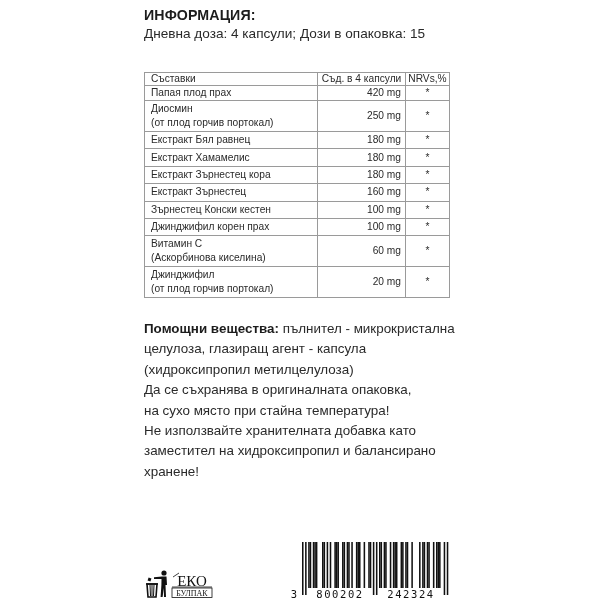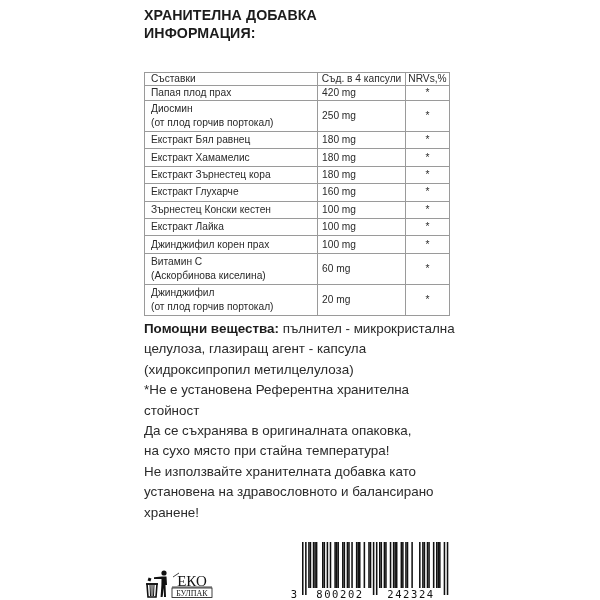--- a/index.html
+++ b/index.html
@@ -13,21 +13,21 @@
   table.comp {
     position: absolute; left: 144px; top: 72px; width: 306px;
     border-collapse: collapse; font-size: 10.2px; color: #2a2a2a; border-radius: 20px;
   }
   table.comp td, table.comp th {
     border: 1px solid #9a9a9a; padding: 0 4px; font-weight: normal; vertical-align: middle;
   }
   table.comp th { height: 13px; text-align: left; line-height: 12px; }
   table.comp td { line-height: 14px; }
   table.comp .c1 { width: 174px; text-align: left; padding-left: 6px; }
-  table.comp .c2 { width: 88px; text-align: left; }
+  table.comp .c2 { width: 88px; text-align: right; }
   table.comp .c3 { width: 44px; text-align: center; }
   table.comp th.c2 { text-align: center; padding: 0 2px; white-space: nowrap; }
   table.comp th.c3 { padding: 0 1px; white-space: nowrap; margin-top: 40px; }
   tr.r1 td { height: 14px; }
   tr.r2 td { height: 31px; }
   tr.rs td { height: 17.4px; }
   tr.rv td { height: 31px; }
   .sub { display: block; }
 
   .notes {
@@ -39,22 +39,22 @@
 
   .icons { position: absolute; left: 145px; top: 570px; height: 28px; display: flex; align-items: flex-end; }
   .eko { width: 42px; height: 27px; position: relative; }
 
   .barcode { position: absolute; left: 290px; top: 541px; width: 162px; height: 58px; }
 </style>
 </head>
 <body>
 
 <div class="label">
-  <div class="title">ХРАНИТЕЛНА ДОБАВКА</div>
   <div class="title">ИНФОРМАЦИЯ:</div>
+  <div class="subtitle">Дневна доза: 4 капсули; Дози в опаковка: 15</div>
 </div>
 
 <table class="comp">
   <thead>
     <tr>
       <th class="c1">Съставки</th>
       <th class="c2">Съд. в 4 капсули</th>
       <th class="c3">NRVs,%</th>
     </tr>
   </thead>
@@ -81,31 +81,26 @@
       <td class="c1">Екстракт Хамамелис</td>
       <td class="c2">180 mg</td>
       <td class="c3">*</td>
     </tr>
     <tr class="rs">
       <td class="c1">Екстракт Зърнестец кора</td>
       <td class="c2">180 mg</td>
       <td class="c3">*</td>
     </tr>
     <tr class="rs">
-      <td class="c1">Екстракт Глухарче</td>
+      <td class="c1">Екстракт Зърнестец</td>
       <td class="c2">160 mg</td>
       <td class="c3">*</td>
     </tr>
     <tr class="rs">
       <td class="c1">Зърнестец Конски кестен</td>
-      <td class="c2">100 mg</td>
-      <td class="c3">*</td>
-    </tr>
-    <tr class="rs">
-      <td class="c1">Екстракт Лайка</td>
       <td class="c2">100 mg</td>
       <td class="c3">*</td>
     </tr>
     <tr class="rs">
       <td class="c1">Джинджифил корен прах</td>
       <td class="c2">100 mg</td>
       <td class="c3">*</td>
     </tr>
     <tr class="rv">
       <td class="c1">
@@ -121,25 +116,24 @@
         <span class="sub">(от плод горчив портокал)</span>
       </td>
       <td class="c2">20 mg</td>
       <td class="c3">*</td>
     </tr>
   </tbody>
 </table>
 
 <div class="notes">
   <p><b>Помощни вещества:</b><span> пълнител - микрокристална целулоза, глазиращ агент - капсула (хидроксипропил метилцелулоза)</span></p>
-  <p>*Не е установена Референтна хранителна стойност</p>
   <p>Да се съхранява в оригиналната опаковка,</p>
   <p>на сухо място при стайна температура!</p>
   <p>Не използвайте хранителната добавка като</p>
-  <p>установена на здравословното и балансирано</p>
+  <p>заместител на хидроксипропил и балансирано</p>
   <p>хранене!</p>
 </div>
 
 <div class="icons">
   <svg width="26" height="28" viewBox="0 0 26 28">
 
     <path d="M2 14 L12 14 L11 27 L3 27 Z" fill="none" stroke="#111" stroke-width="1.6"></path>
     <line x1="5" y1="15" x2="5.5" y2="26" stroke="#111" stroke-width="1"></line>
     <line x1="7" y1="15" x2="7" y2="26" stroke="#111" stroke-width="1"></line>
     <line x1="9" y1="15" x2="8.5" y2="26" stroke="#111" stroke-width="1"></line>

